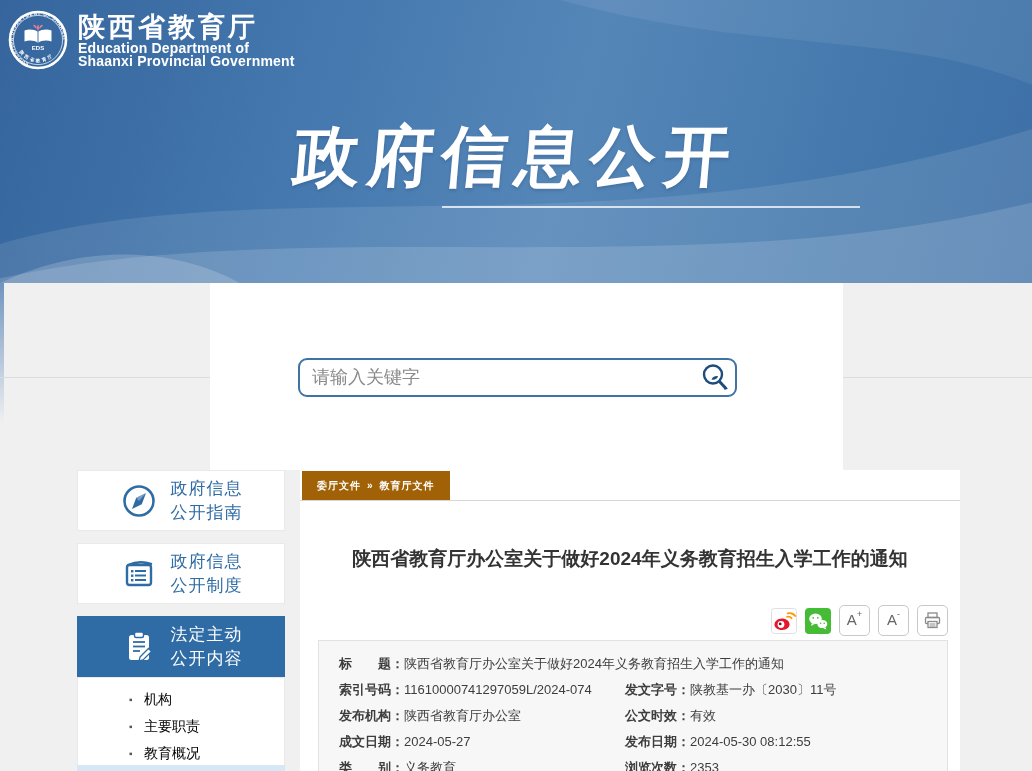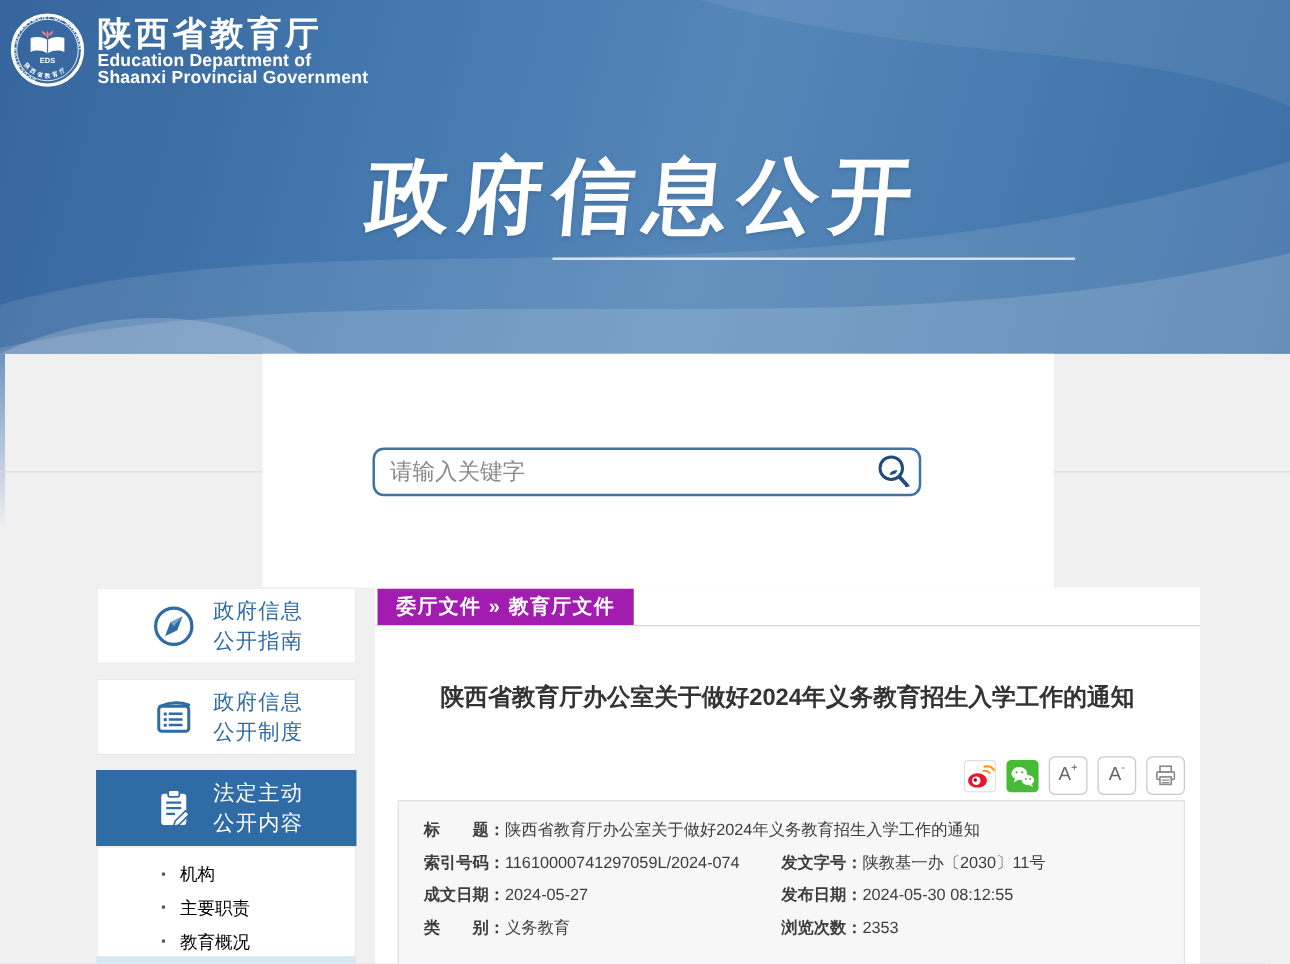--- a/index.html
+++ b/index.html
@@ -71,22 +71,22 @@
     width:208px; height:88px; background:#fff; border:1px solid #e9e9e9; border-bottom:none;
     margin-top:-12px; padding:8px 0 0 66px;
   }
   .side-sub-item { font-size:14px; color:#000000; line-height:27px; cursor:pointer; position:relative; }
   .side-sub-item::before { content:"▪"; position:absolute; left:-15px; font-size:10px; color:#555; }
   .side-strip { width:208px; height:6px; background:#d8e7f6; }
 
   
   .main { position:absolute; left:300px; top:0; width:660px; height:301px; background:#fff; }
   .breadcrumb {
-    position:absolute; left:2px; top:1px; height:29px; background:#a21caf;
-    color:#fff; font-size:16px; font-weight:bold; line-height:29px; padding:0 15px;
+    position:absolute; left:2px; top:1px; height:29px; background:#a16207;
+    color:#fff; font-size:10px; font-weight:bold; line-height:29px; padding:0 15px;
     letter-spacing:1px;
   }
   .breadcrumb .sep { margin:0 6px; font-weight:bold; }
   .crumb-rule { position:absolute; left:0; top:30px; width:660px; height:1px; background:#d6d6d6; }
   .doc-title {
     position:absolute; left:20px; top:76px; width:620px; text-align:center;
     font-size:19px; font-weight:bold; color:#333; line-height:26px;
   }
   .toolbar { position:absolute; top:135px; right:12px; display:flex; align-items:center; gap:8px; }
   .share-icon { width:26px; height:26px; cursor:pointer; }
@@ -289,20 +289,30 @@
             <span class="meta-label">索引号码：</span>
             <span class="meta-value">11610000741297059L/2024-074</span>
           </div>
           <div class="meta-cell c2">
             <span class="meta-label">发文字号：</span>
             <span class="meta-value">陕教基一办〔2030〕11号</span>
           </div>
         </div>
         <div class="meta-row">
           <div class="meta-cell c1">
+            <span class="meta-label">发布机构：</span>
+            <span class="meta-value">陕西省教育厅办公室</span>
+          </div>
+          <div class="meta-cell c2">
+            <span class="meta-label">公文时效：</span>
+            <span class="meta-value">有效</span>
+          </div>
+        </div>
+        <div class="meta-row">
+          <div class="meta-cell c1">
             <span class="meta-label">成文日期：</span>
             <span class="meta-value">2024-05-27</span>
           </div>
           <div class="meta-cell c2">
             <span class="meta-label">发布日期：</span>
             <span class="meta-value">2024-05-30 08:12:55</span>
           </div>
         </div>
         <div class="meta-row">
           <div class="meta-cell c1">

